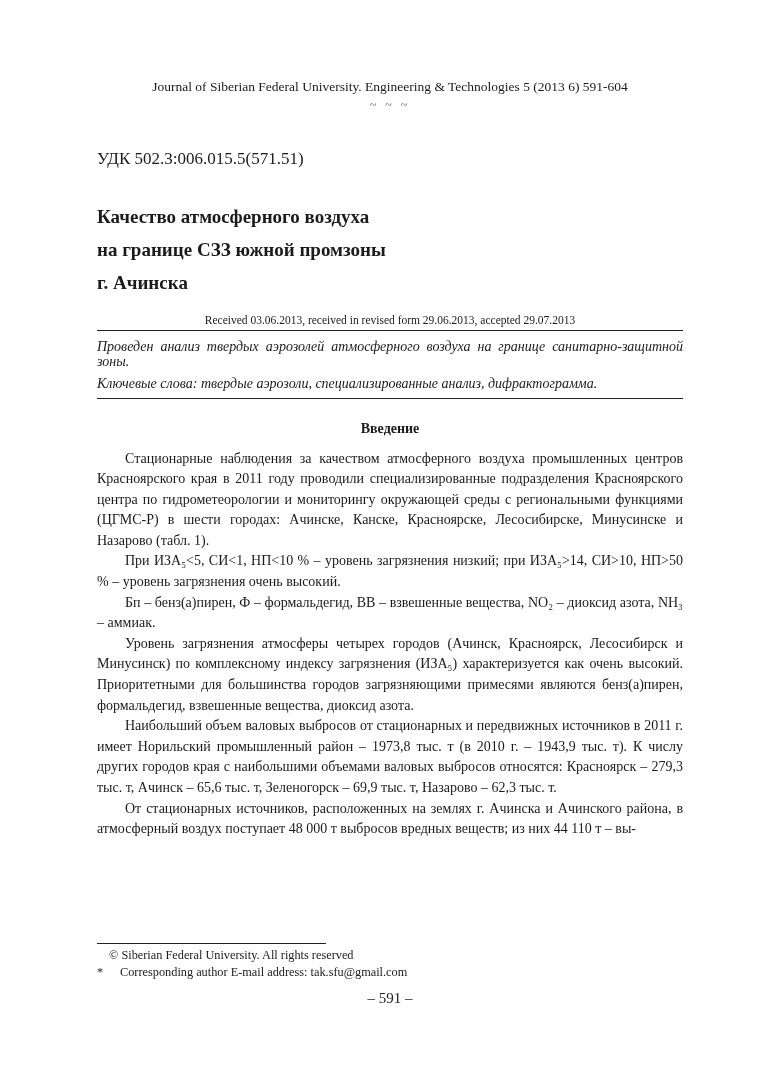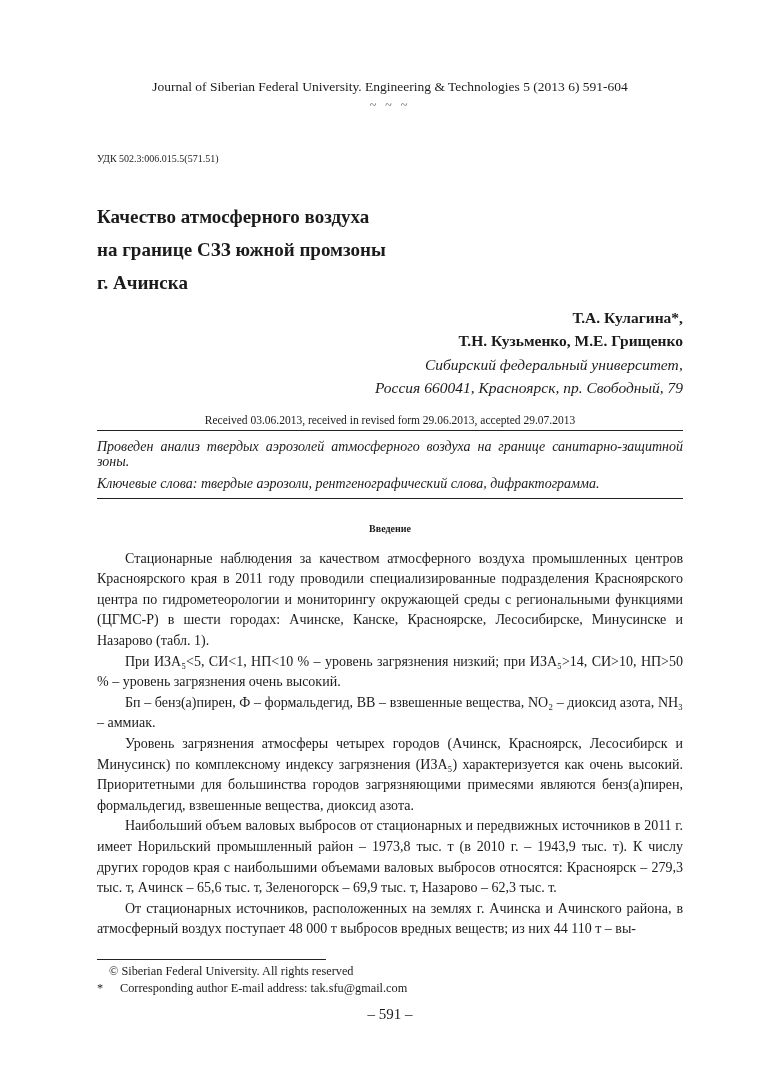--- a/index.html
+++ b/index.html
@@ -26,21 +26,21 @@
   }
   .ornament {
     text-align: center;
     font-size: 12px;
     color: #555;
     letter-spacing: 3px;
     margin-top: 3px;
   }
   .udk {
     margin-top: 37px;
-    font-size: 10px;
+    font-size: 17px;
     line-height: 18px;
   }
   .title {
     margin-top: 32px;
     font-size: 19px;
     font-weight: bold;
     line-height: 33px;
   }
   .authors {
     margin-top: 7px;
@@ -71,41 +71,40 @@
   .keywords {
     margin: 5px 0 4px 0;
     font-style: italic;
     font-size: 14px;
     line-height: 19.5px;
   }
   .section-heading {
     margin-top: 21px;
     text-align: center;
     font-weight: bold;
-    font-size: 10px;
+    font-size: 14px;
     line-height: 18px;
   }
   .body-text {
     margin-top: 11px;
     font-size: 14px;
     line-height: 20.6px;
     text-align: justify;
   }
   .body-text p {
     margin: 0;
     text-indent: 28px;
   }
   .footer {
     position: absolute;
     left: 97px;
     right: 77px;
     top: 943px;
     font-size: 12.3px;
     line-height: 16px;
-    margin-top: 16px;
   }
   .footnote-rule {
     border: none;
     border-top: 1.3px solid #222;
     width: 229px;
     margin: 0 0 3px 0;
   }
   .copyright {
     padding-left: 12px;
   }
@@ -132,33 +131,27 @@
   <div class="ornament">~ ~ ~</div>
 
   <div class="udk">УДК 502.3:006.015.5(571.51)</div>
 
   <div class="title">
     <div>Качество атмосферного воздуха</div>
     <div>на границе СЗЗ южной промзоны</div>
     <div>г. Ачинска</div>
   </div>
 
-  <div class="authors">
-    <div class="name">Т.А. Кулагина*,</div>
-    <div class="name">Т.Н. Кузьменко, М.Е. Грищенко</div>
-    <div class="affil">Сибирский федеральный университет,</div>
-    <div class="affil">Россия 660041, Красноярск, пр. Свободный, 79</div>
-  </div>
 
   <div class="received">Received 03.06.2013, received in revised form 29.06.2013, accepted 29.07.2013</div>
 
   <hr class="rule">
 
   <div class="abstract">Проведен анализ твердых аэрозолей атмосферного воздуха на границе санитарно-защитной зоны.</div>
-  <div class="keywords">Ключевые слова: твердые аэрозоли, рентгенографический слова, дифрактограмма.</div>
+  <div class="keywords">Ключевые слова: твердые аэрозоли, специализированные анализ, дифрактограмма.</div>
 
   <hr class="rule">
 
   <div class="section-heading">Введение</div>
 
   <div class="body-text">
     <p>Стационарные наблюдения за качеством атмосферного воздуха промышленных центров Красноярского края в 2011 году проводили специализированные подразделения Красноярского центра по гидрометеорологии и мониторингу окружающей среды с региональными функциями (ЦГМС-Р) в шести городах: Ачинске, Канске, Красноярске, Лесосибирске, Минусинске и Назарово (табл. 1).</p>
     <p>При ИЗА₅&lt;5, СИ&lt;1, НП&lt;10 % – уровень загрязнения низкий; при ИЗА₅&gt;14, СИ&gt;10, НП&gt;50 % – уровень загрязнения очень высокий.</p>
     <p>Бп – бенз(а)пирен, Ф – формальдегид, ВВ – взвешенные вещества, NO₂ – диоксид азота, NH₃ – аммиак.</p>
     <p>Уровень загрязнения атмосферы четырех городов (Ачинск, Красноярск, Лесосибирск и Минусинск) по комплексному индексу загрязнения (ИЗА₅) характеризуется как очень высокий. Приоритетными для большинства городов загрязняющими примесями являются бенз(а)пирен, формальдегид, взвешенные вещества, диоксид азота.</p>

